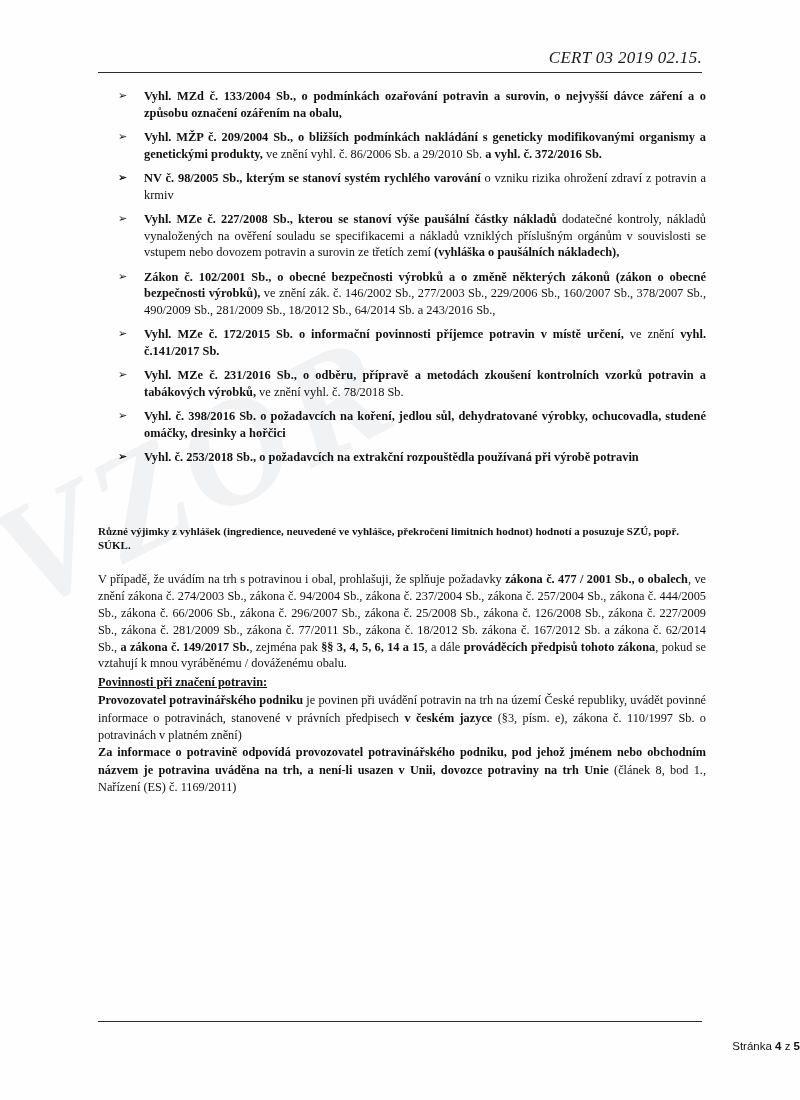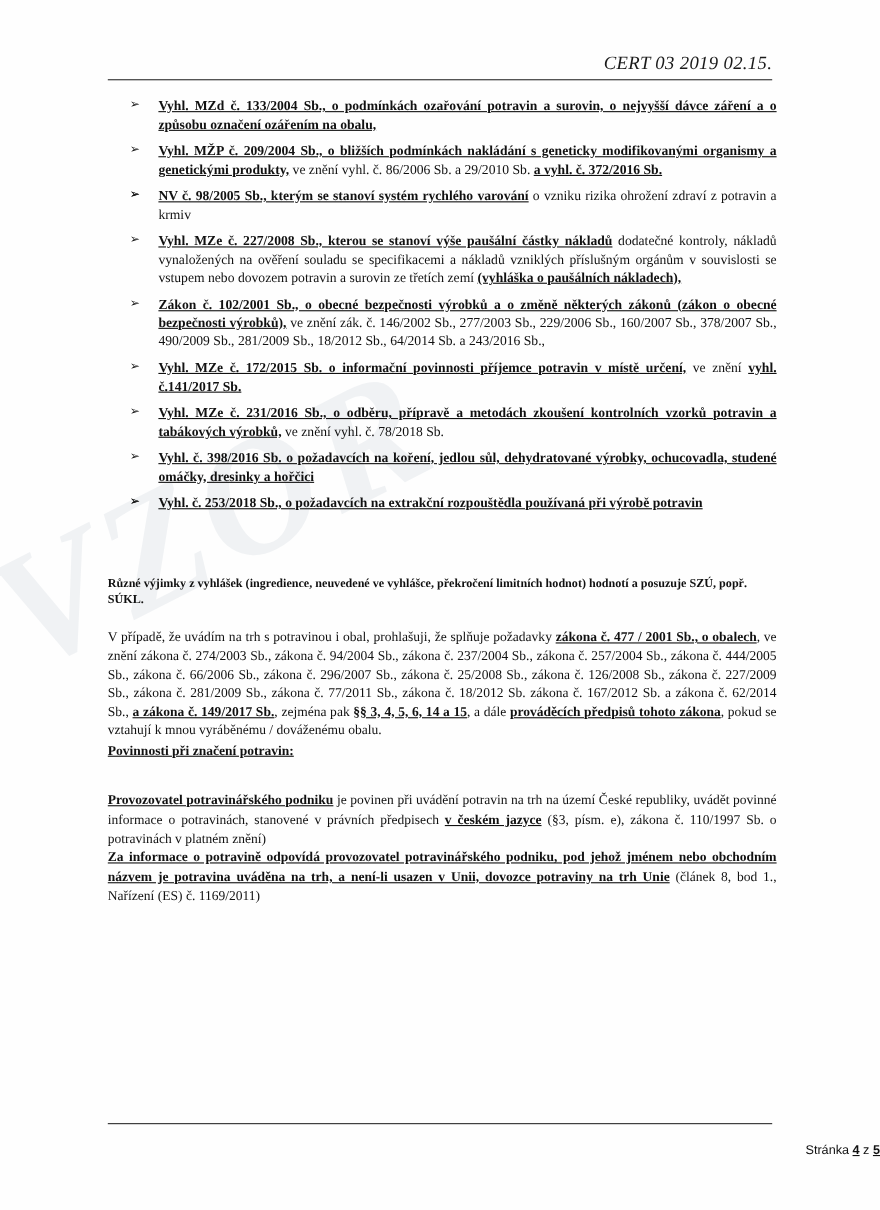--- a/index.html
+++ b/index.html
@@ -70,39 +70,39 @@
     line-height: 1.33;
     text-align: justify;
   }
   ul.bullets > li .marker {
     position: absolute;
     left: 20px;
     top: 0px;
     font-size: 11px;
     color: #111;
   }
-  b, .b { font-weight: bold; text-decoration: underline; }
+  b, .b { font-weight: bold; }
   .normal { font-weight: normal; }
 
   .section-note {
     margin-top: 58px;
     font-size: 11px;
     line-height: 1.35;
     font-weight: bold;
   }
   .para {
     margin-top: 18px;
     font-size: 12.3px;
     line-height: 1.37;
     text-align: justify;
   }
   .para.tight { margin-top: 2px; }
   .underline { text-decoration: underline; font-weight: bold; }
   .para-block {
-    margin-top: 28px;
+    margin-top: 1px;
     font-size: 12.3px;
     line-height: 1.42;
     text-align: justify;
   }
   .rule-bottom {
     position: absolute;
     left: 98px;
     right: 98px;
     bottom: 78px;
     border-top: 1px solid #2c2c2c;

